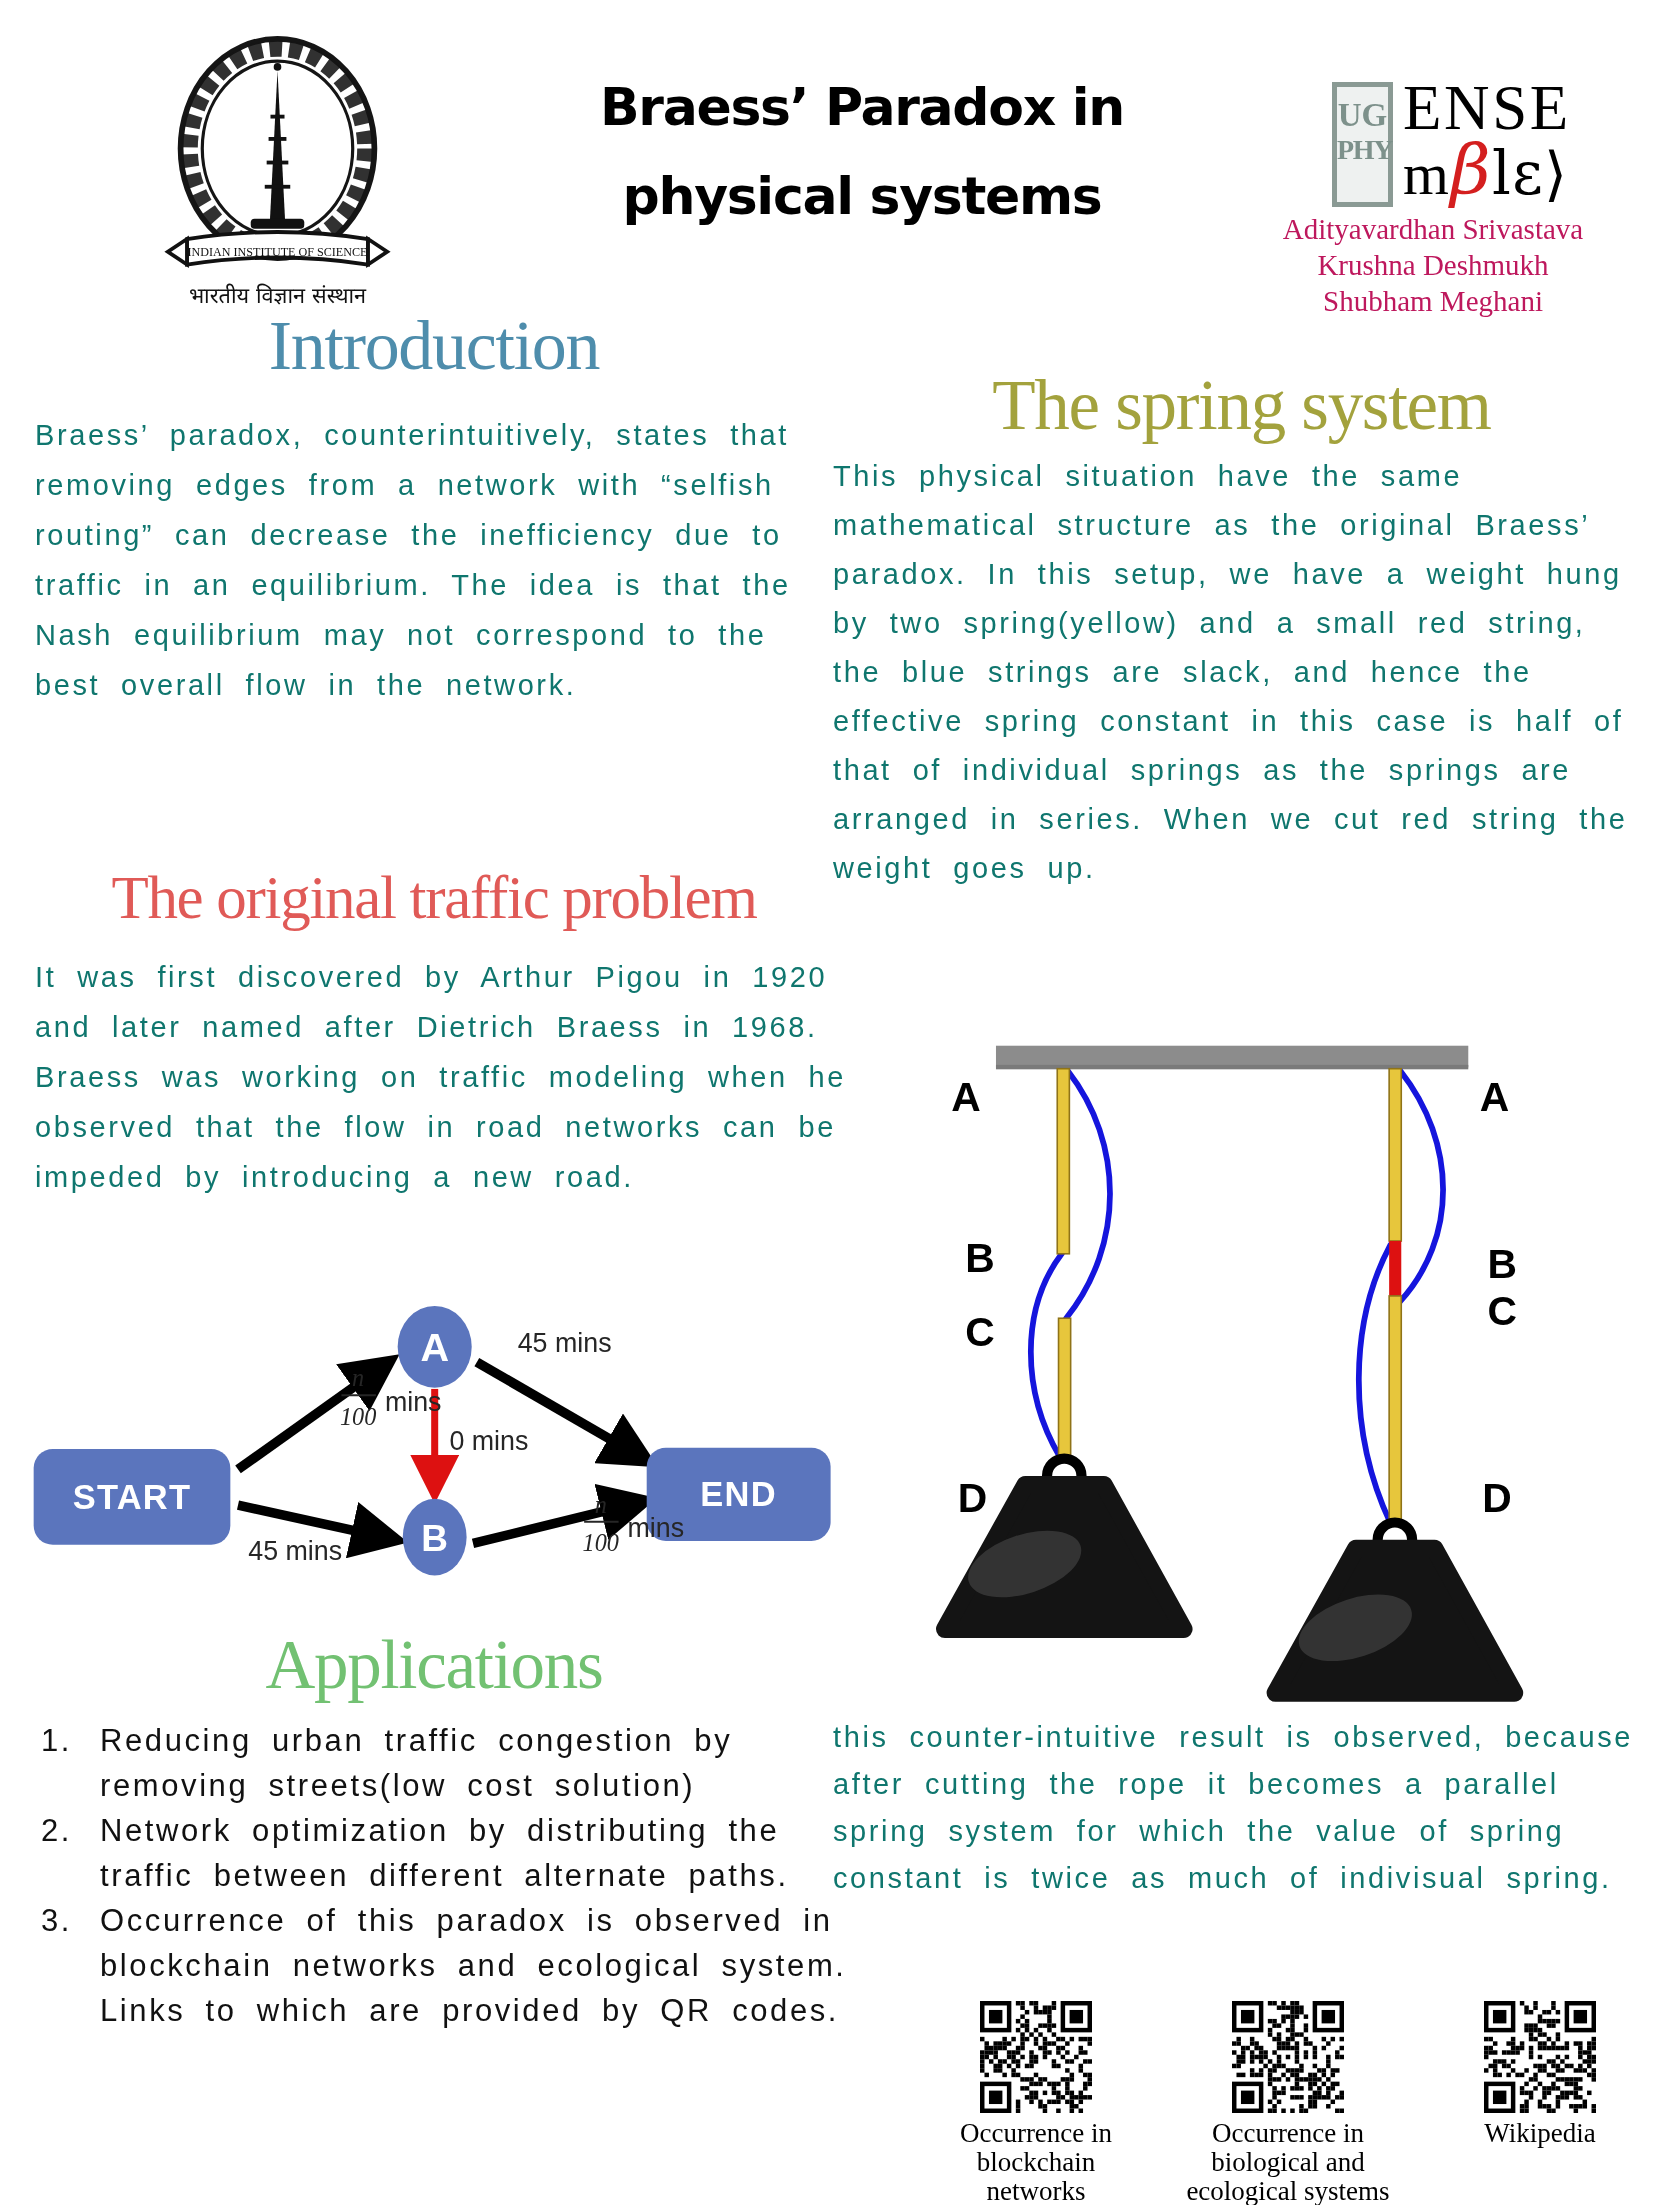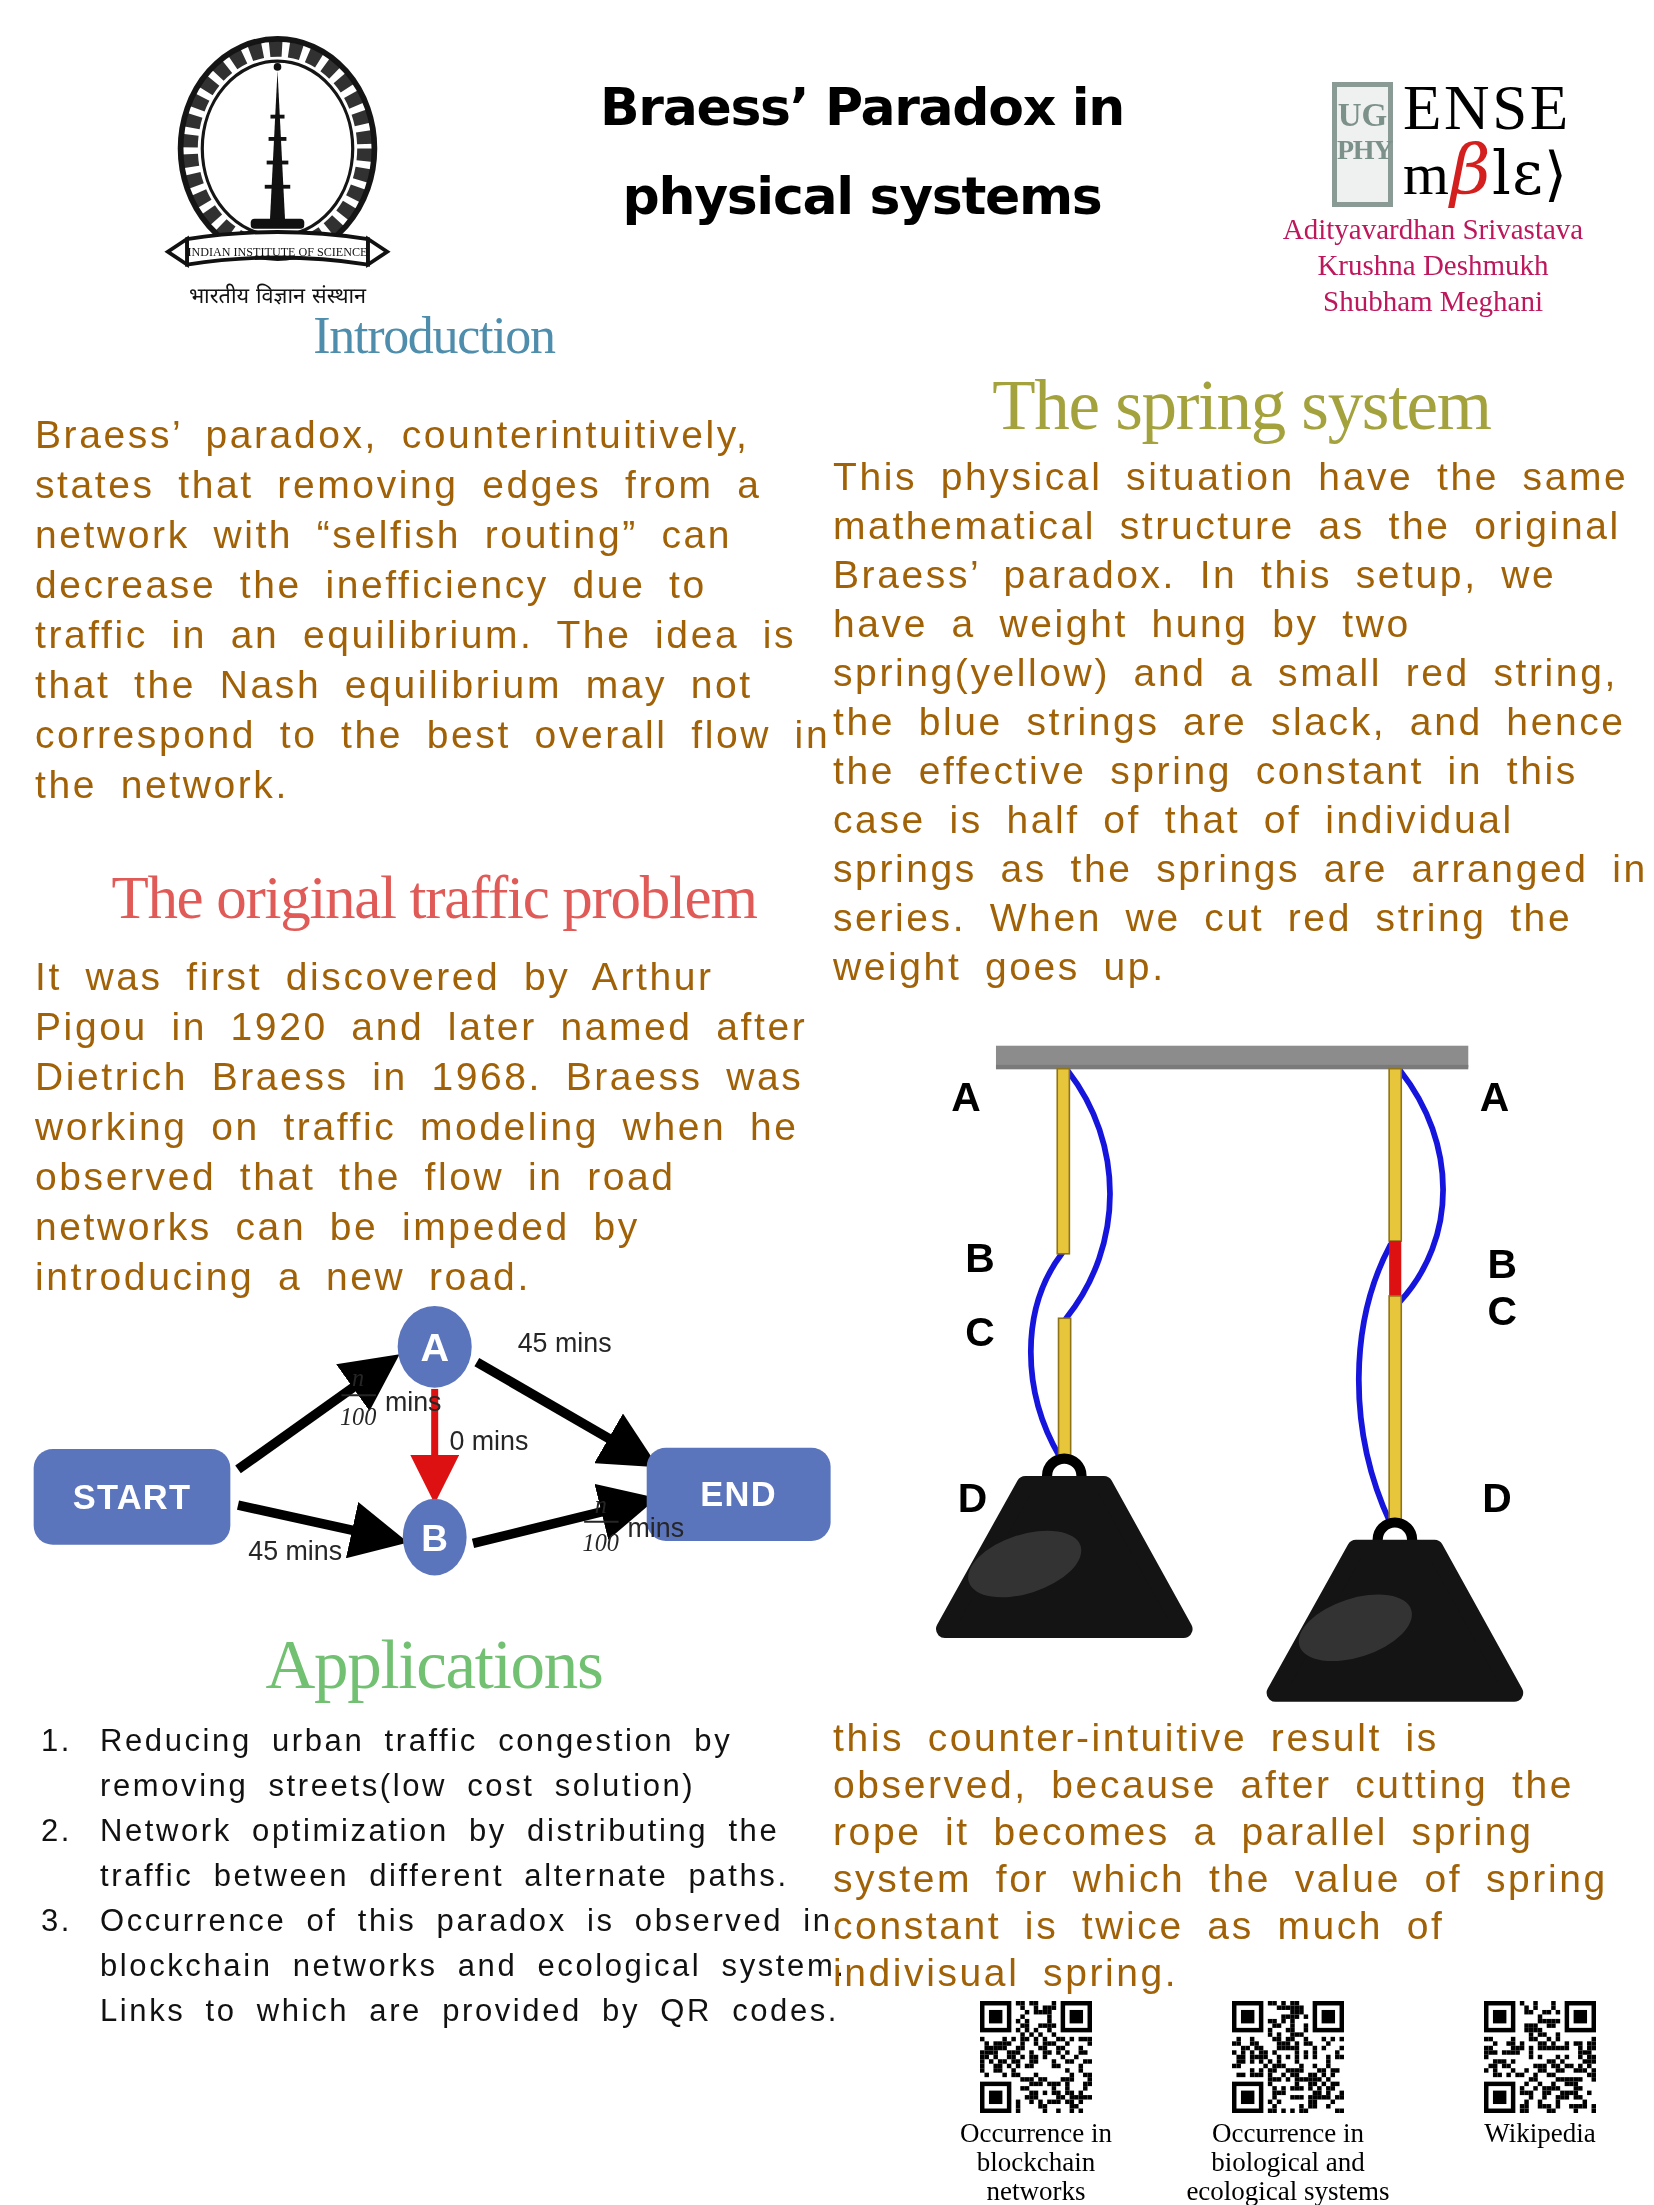--- a/index.html
+++ b/index.html
@@ -20,26 +20,26 @@
       font-family:"Liberation Serif",serif;font-weight:bold;color:#7d918b;}
   .ens-box .l1{font-size:33px;line-height:38px;margin-top:9px;}
   .ens-box .l2{font-size:28px;line-height:32px;letter-spacing:-1.3px;}
   .ens-text{position:absolute;left:71px;top:0;font-family:"Liberation Serif",serif;color:#000;}
   .ens-row1{font-size:63px;line-height:64px;font-weight:400;letter-spacing:2.6px;}
   .ens-row2{font-size:59px;line-height:61px;letter-spacing:1.3px;}
   .ens-beta{color:#d41f1f;font-style:italic;font-size:70px;font-family:"DejaVu Serif",serif;}
   .ens-ket{font-family:"DejaVu Serif",serif;}
   
   .sec-heading{font-family:"Liberation Serif",serif;text-align:center;letter-spacing:-1.3px;font-weight:400;}
-  .h-intro{left:35px;top:306px;width:798px;font-size:52px;color:#4e8dac;}
+  .h-intro{left:35px;top:306px;width:798px;font-size:70px;color:#4e8dac;}
   .h-traffic{left:25.5px;top:863px;width:817px;font-size:61px;color:#e05a57;}
   .h-apps{left:35px;top:1626px;width:798px;font-size:69px;color:#72c172;}
   .h-spring{left:836px;top:365px;width:811px;font-size:71px;color:#a3a23d;}
   
-  .body-text{font-size:39px;line-height:50px;letter-spacing:2.6px;word-spacing:10.2px;color:#a16207;}
+  .body-text{font-size:29px;line-height:50px;letter-spacing:2.6px;word-spacing:10.2px;color:#0f766e;}
   .intro-body{left:35px;top:410px;width:804px;}
   .traffic-body{left:35px;top:952px;width:814px;}
   .spring-body{left:833px;top:452px;width:820px;line-height:49px;}
   .result-body{left:833px;top:1714px;width:820px;line-height:47px;}
   .apps-list{left:41px;top:1718px;width:817px;}
   .apps-item{display:flex;font-size:31px;line-height:45px;letter-spacing:2.6px;word-spacing:9px;}
   .apps-num{width:59px;flex:none;}
   .apps-txt{flex:1;}
   
   .traffic-svg{left:25.5px;top:1302px;}

